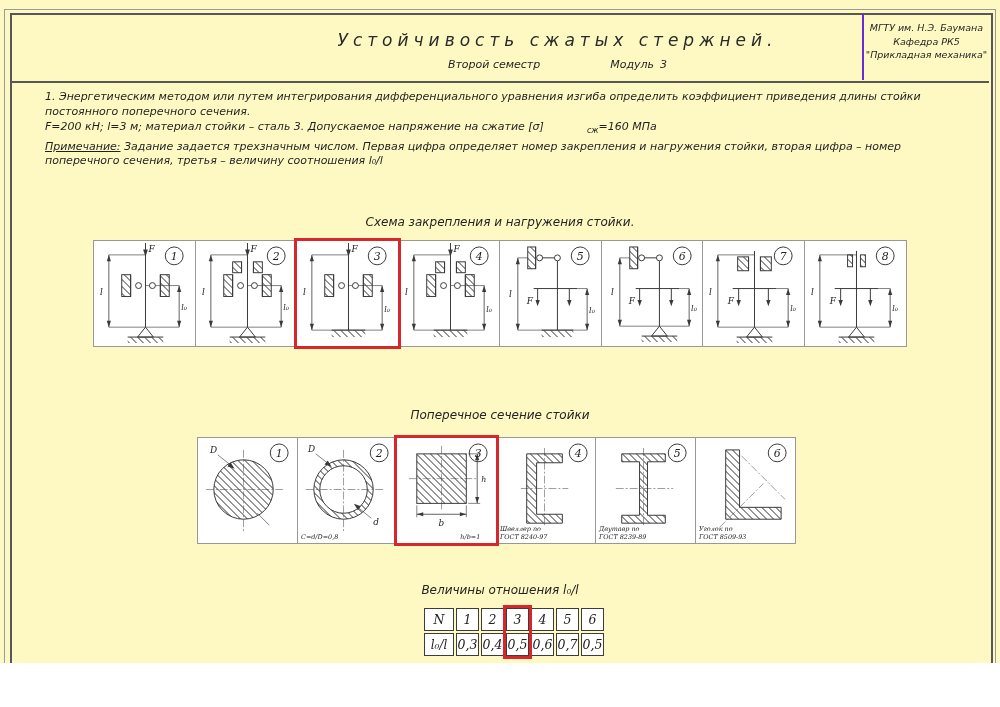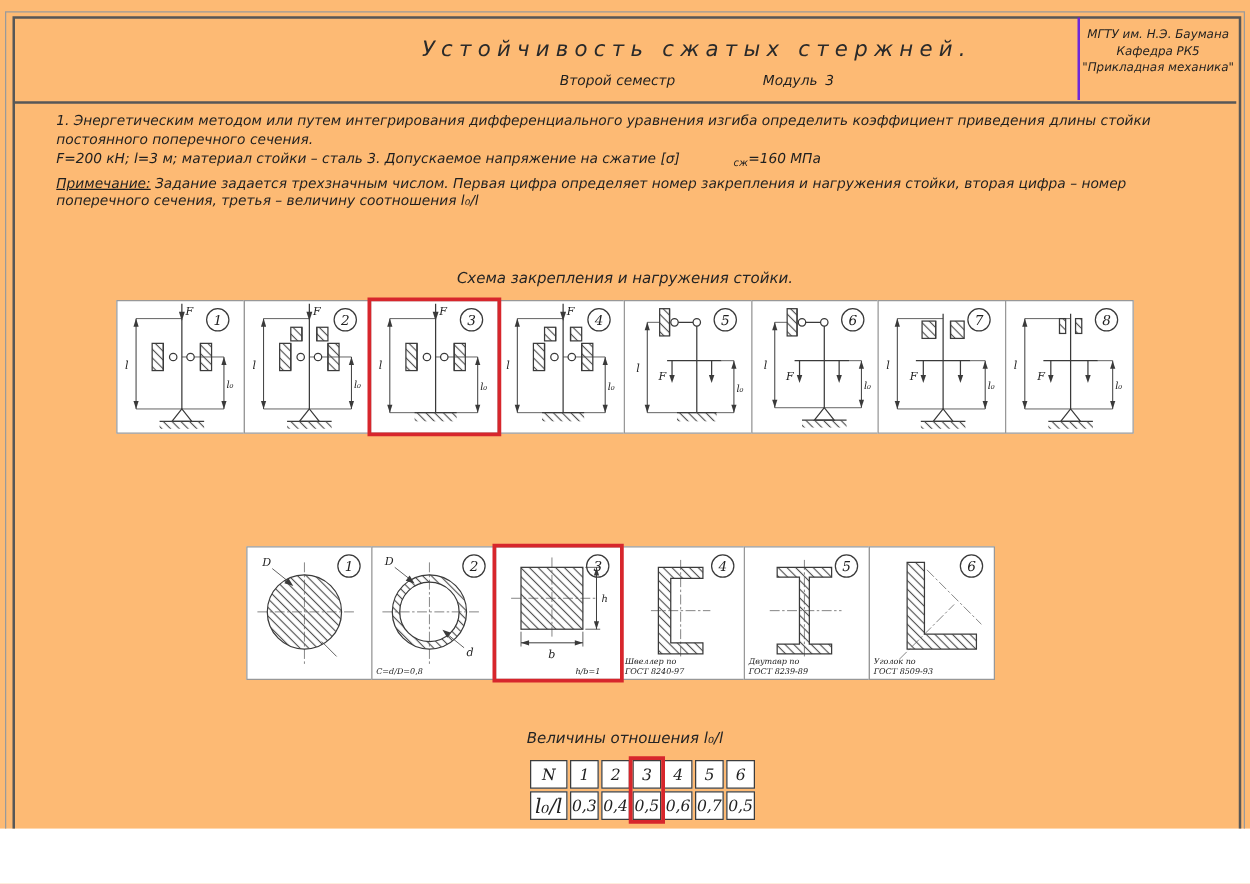--- a/index.html
+++ b/index.html
@@ -1,16 +1,16 @@
 <!DOCTYPE html>
 <html><head>
 <meta charset="utf-8">
 <style>
   html,body{margin:0;padding:0;background:#fff;}
-  .page{position:relative;width:1000px;height:663px;background:#fdba74;overflow:hidden;
+  .page{position:relative;width:1000px;height:663px;background:#fef9c3;overflow:hidden;
         font-family:"DejaVu Sans",sans-serif;font-style:italic;color:#1f1f1f;}
   .outer-frame{position:absolute;left:4px;top:9px;width:990px;height:693px;border:1px solid #9a9a9a;}
   .inner-frame{position:absolute;left:10px;top:13px;width:979px;height:683px;border:2px solid #575757;}
   .header-rule{position:absolute;left:12px;top:81px;width:977px;border-top:2px solid #575757;}
 
   .doc-title{position:absolute;left:120px;top:30px;width:875px;text-align:center;
              font-size:17px;letter-spacing:5px;color:#2a2a2a;}
   .subtitle{position:absolute;left:120px;top:58px;width:875px;display:flex;justify-content:center;
             gap:70px;font-size:11px;}
   .subtitle .module{display:flex;gap:6px;}
@@ -50,21 +50,21 @@
   svg text.small{font-size:8px;}
   svg text.num{font-size:11px;text-anchor:middle;}
   svg text.cap{font-size:6.5px;}
 
   .ratio-table{position:absolute;left:424px;top:608px;}
   .rt-row{display:flex;gap:2px;margin-bottom:2px;}
   .rt-cell{box-sizing:border-box;width:23px;height:23px;border:1px solid #3c3c3c;display:flex;
            align-items:center;justify-content:center;font-family:"DejaVu Serif",serif;
            font-style:italic;font-size:12.5px;color:#222;background:#fff;}
   .rt-cell.c0{width:30px;}
-  .rt-cell.f-small{font-size:16px;}
+  .rt-cell.f-small{font-size:12px;}
   .rt-highlight{position:absolute;left:79px;top:-3px;width:29px;height:54px;
                 border:3px solid #d7262c;box-sizing:border-box;pointer-events:none;}
 </style>
 </head>
 <body>
 
 <svg width="0" height="0" style="position:absolute" aria-hidden="true">
   <defs>
     <pattern id="hatch" width="5" height="5" patternUnits="userSpaceOnUse" patternTransform="rotate(-45)">
       <line x1="2.5" y1="0" x2="2.5" y2="5" stroke="#4a4a4a" stroke-width="0.9"></line>
@@ -352,20 +352,21 @@
         <text x="88" y="71" class="small">l₀</text>
         <polygon class="s" points="52,87 44,97 60,97"></polygon>
           <line class="s" x1="34" y1="97" x2="70" y2="97"></line>
           <rect class="htn" x="34" y="97" width="36" height="6"></rect>
         <circle class="s" cx="81" cy="15" r="9"></circle>
           <text class="num" x="81" y="19">8</text>
       </svg>
     </div>
   </div>
 
+  <div class="sec-heading h-sections">Поперечное сечение стойки</div>
 
   <div class="strip strip-sections">
 
     <div class="cell section-cell">
       <svg viewBox="0 0 100 106">
         <line class="cl" x1="8" y1="52" x2="86" y2="52"></line>
           <line class="cl" x1="46" y1="12" x2="46" y2="94"></line>
         <circle class="ht" cx="46" cy="52" r="30"></circle>
         <line class="thin" x1="20" y1="17" x2="35" y2="29"></line>
           <polygon class="ah" points="37,31 29.8,28.8 33,24.6"></polygon>

